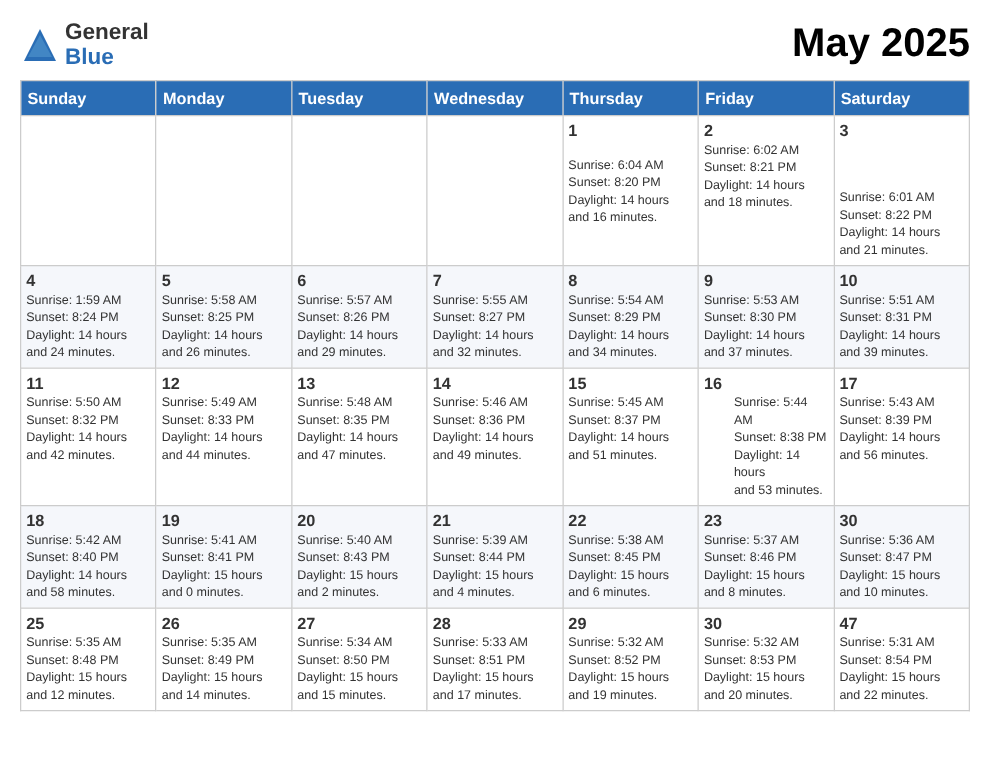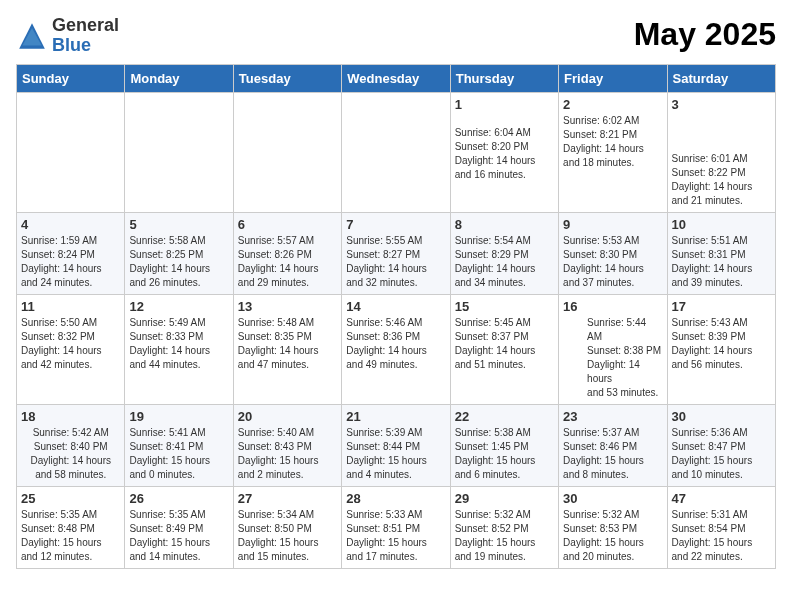--- a/index.html
+++ b/index.html
@@ -248,21 +248,21 @@
           <div class="day-number">17</div>
           <div class="day-info" style="white-space: pre-line;">Sunrise: 5:43 AM
 Sunset: 8:39 PM
 Daylight: 14 hours
 and 56 minutes.</div>
         </td>
       </tr>
       <tr>
         <td>
           <div class="day-number">18</div>
-          <div class="day-info" style="white-space: pre-line; text-align: center;">Sunrise: 5:42 AM
+          <div class="day-info" style="white-space: pre-line;">Sunrise: 5:42 AM
 Sunset: 8:40 PM
 Daylight: 14 hours
 and 58 minutes.</div>
         </td>
         <td>
           <div class="day-number">19</div>
           <div class="day-info" style="white-space: pre-line;">Sunrise: 5:41 AM
 Sunset: 8:41 PM
 Daylight: 15 hours
 and 0 minutes.</div>
@@ -277,21 +277,21 @@
         <td>
           <div class="day-number">21</div>
           <div class="day-info" style="white-space: pre-line;">Sunrise: 5:39 AM
 Sunset: 8:44 PM
 Daylight: 15 hours
 and 4 minutes.</div>
         </td>
         <td>
           <div class="day-number">22</div>
           <div class="day-info" style="white-space: pre-line;">Sunrise: 5:38 AM
-Sunset: 1:45 PM
+Sunset: 8:45 PM
 Daylight: 15 hours
 and 6 minutes.</div>
         </td>
         <td>
           <div class="day-number">23</div>
           <div class="day-info" style="white-space: pre-line;">Sunrise: 5:37 AM
 Sunset: 8:46 PM
 Daylight: 15 hours
 and 8 minutes.</div>
         </td>

